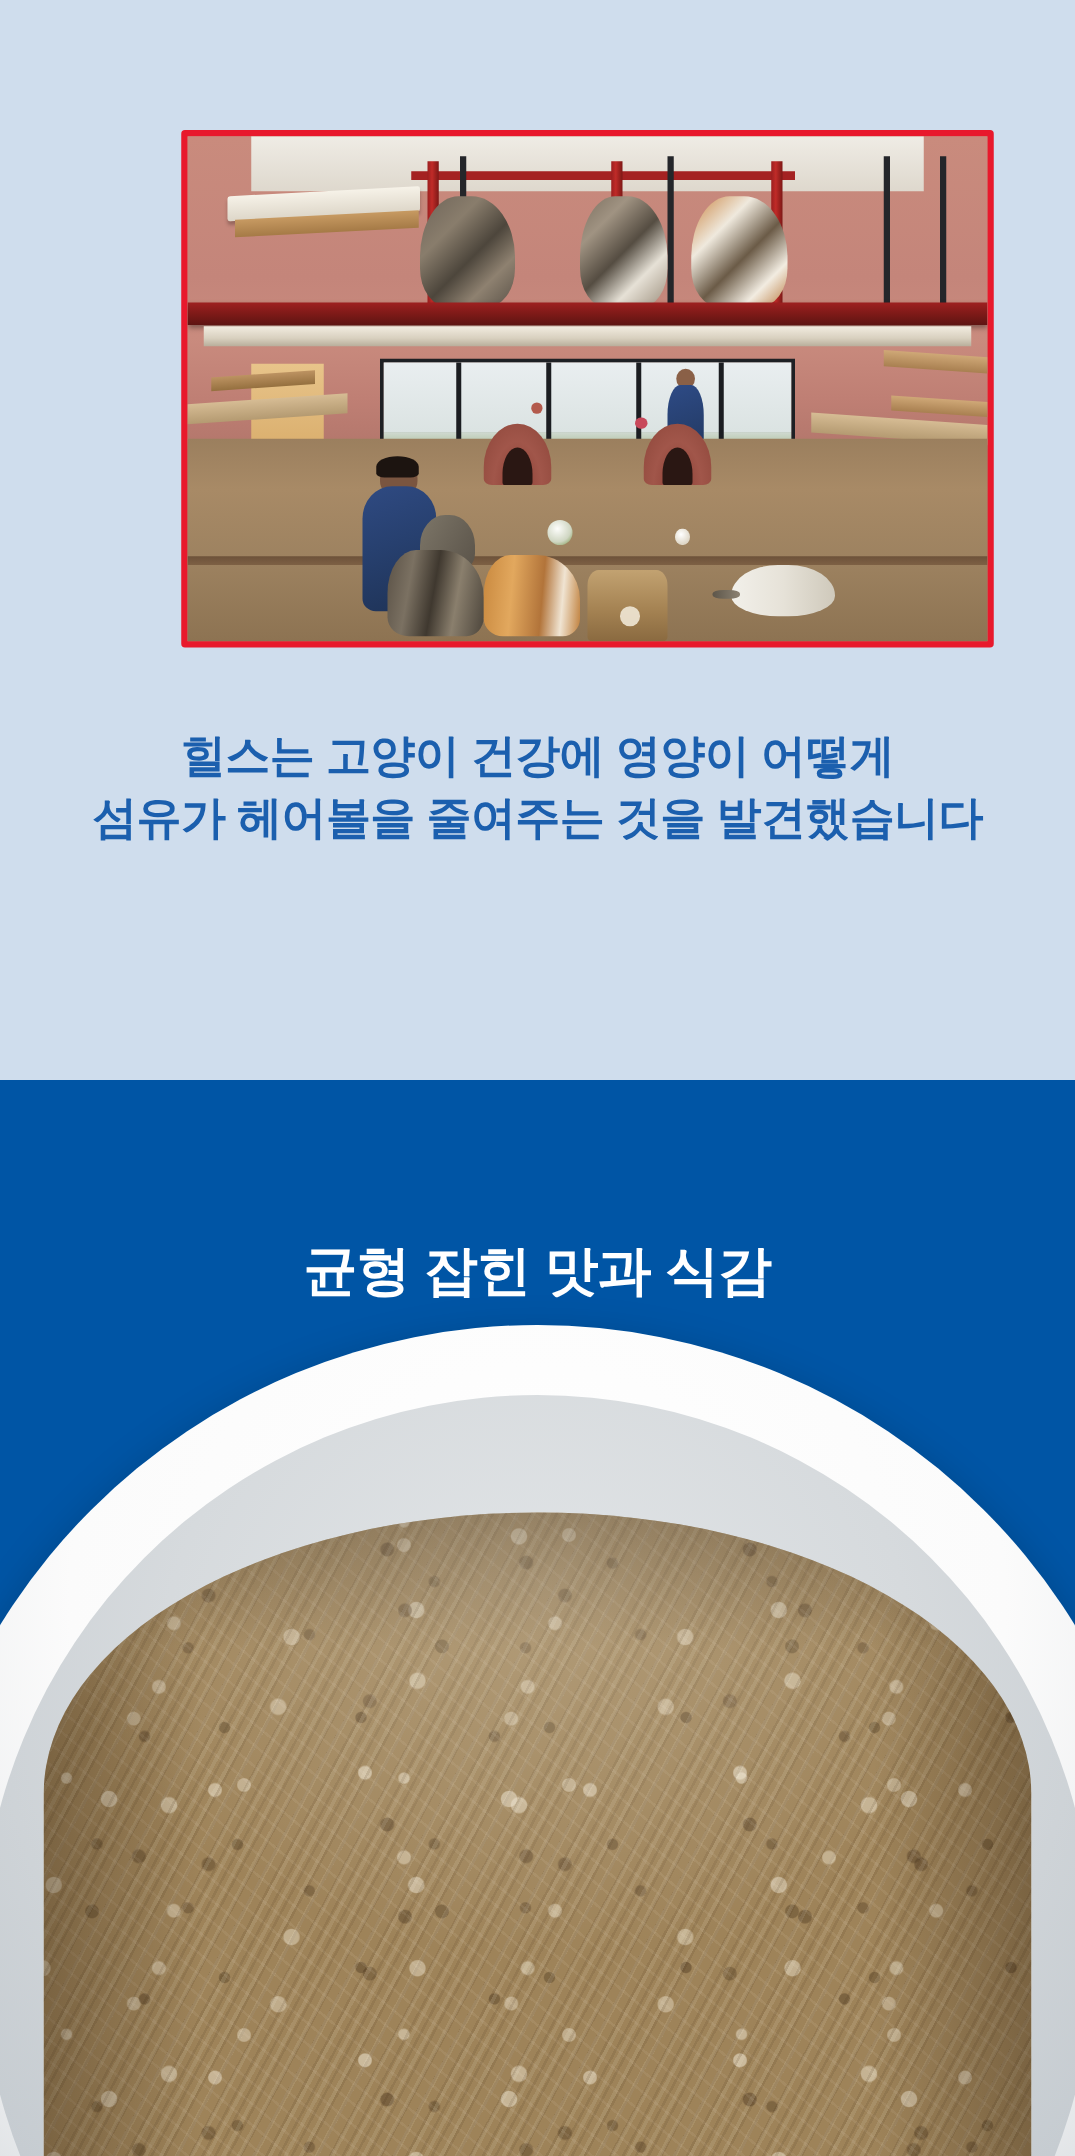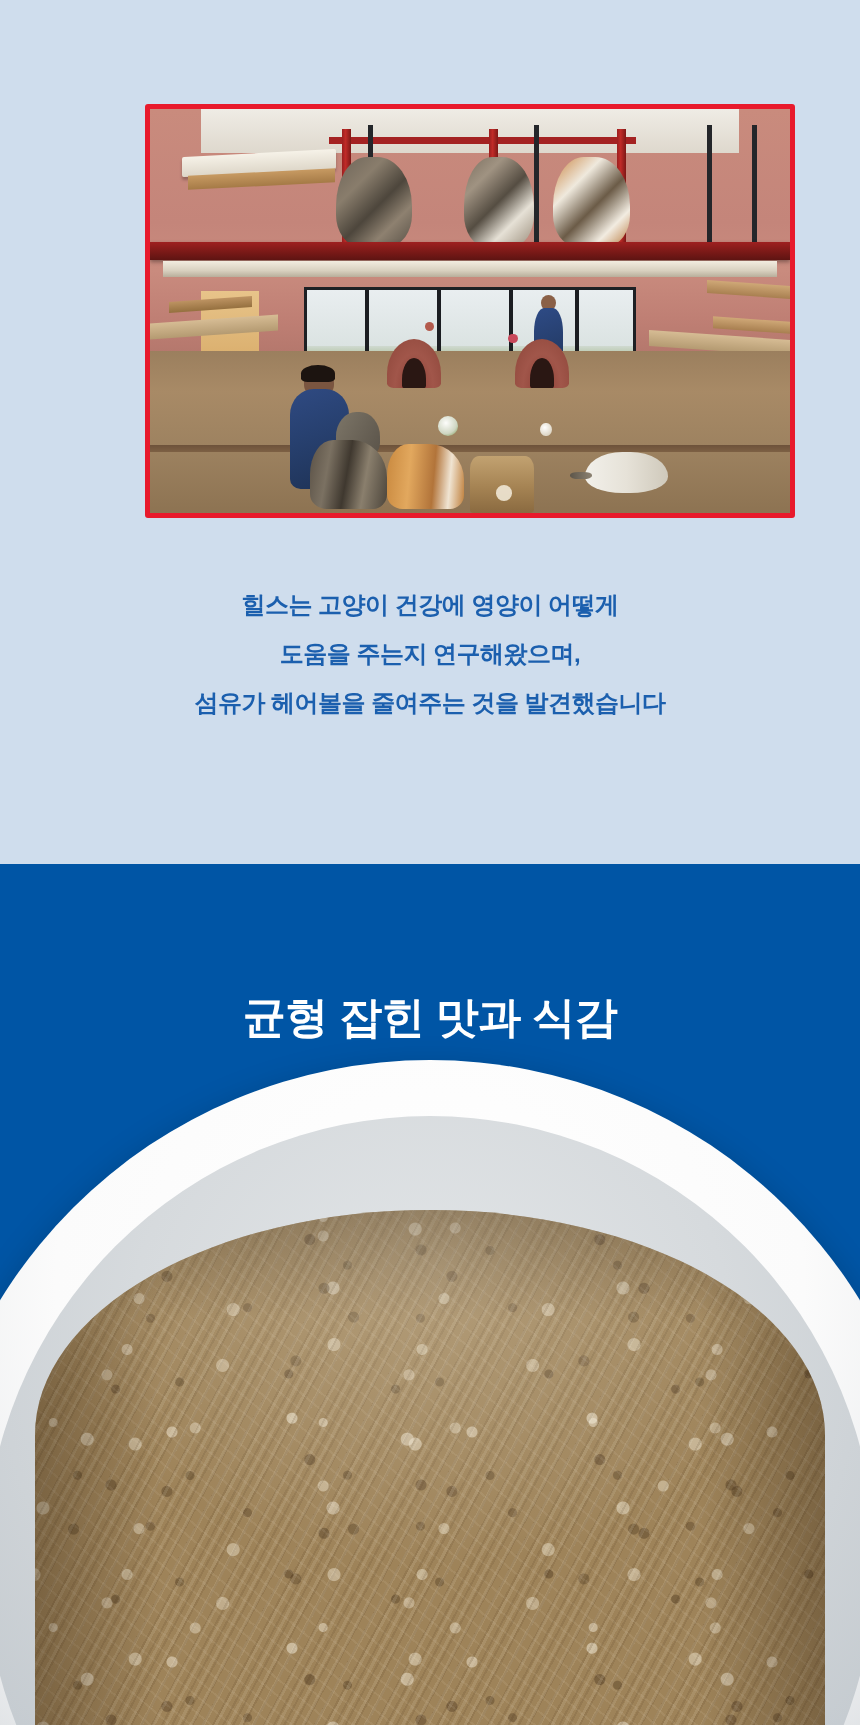--- a/index.html
+++ b/index.html
@@ -341,21 +341,21 @@
   }
 
   
   .lead-copy {
     position: absolute;
     left: 0;
     top: 580px;
     width: 860px;
     text-align: center;
     color: #1b5fae;
-    font-size: 24px;
+    font-size: 36px;
     font-weight: 700;
     line-height: 49px;
     letter-spacing: -0.5px;
   }
   .lead-copy .ln { display: block; white-space: nowrap; }
 
   
   .blue-section {
     position: absolute;
     left: 0;
@@ -566,21 +566,20 @@
         <div class="fcat tabby"></div>
         <div class="fcat orange"></div>
         <div class="scratch-post"></div>
         <div class="paw"></div>
         <div class="fcat white"></div>
       </div>
     </figure>
 
     <div class="lead-copy">
       <span class="ln">힐스는 고양이 건강에 영양이 어떻게</span>
-      <span class="ln">도움을 주는지 연구해왔으며,</span>
       <span class="ln">섬유가 헤어볼을 줄여주는 것을 발견했습니다</span>
     </div>
   </section>
 
   <section class="blue-section">
     <h2 class="headline">
       <span class="ln">균형 잡힌 맛과 식감</span>
     </h2>
 
     <div class="bowl-wrap">

